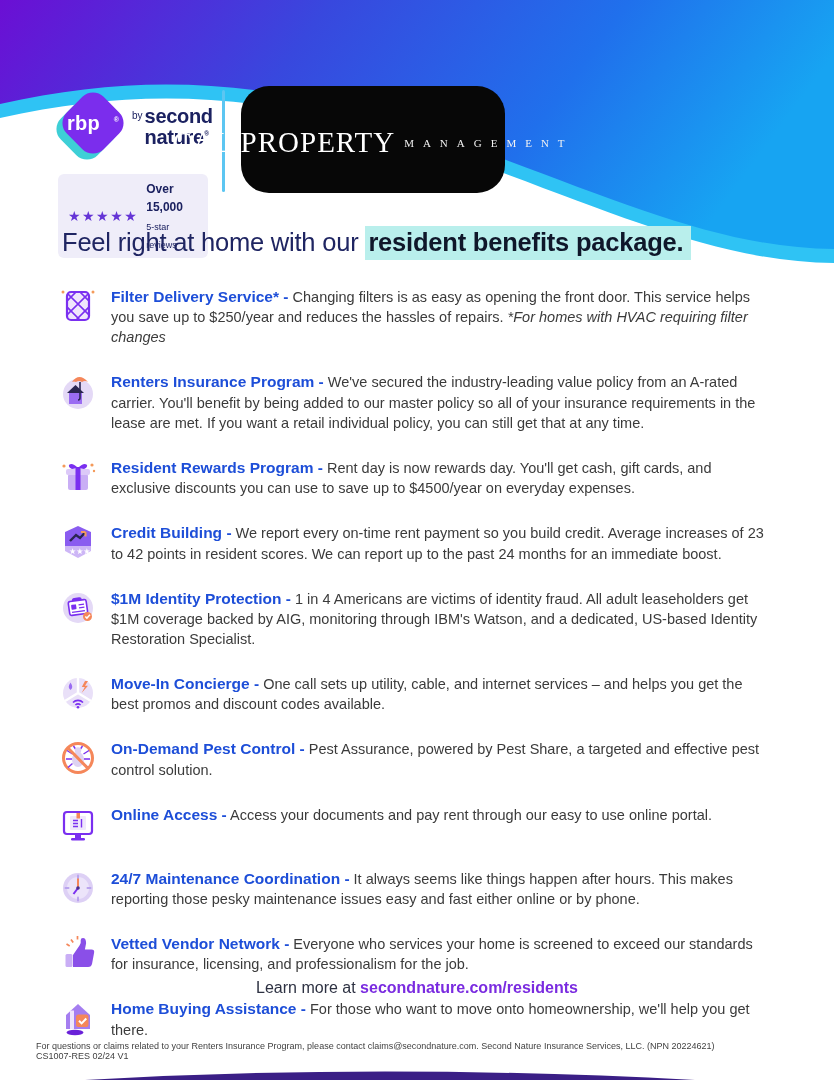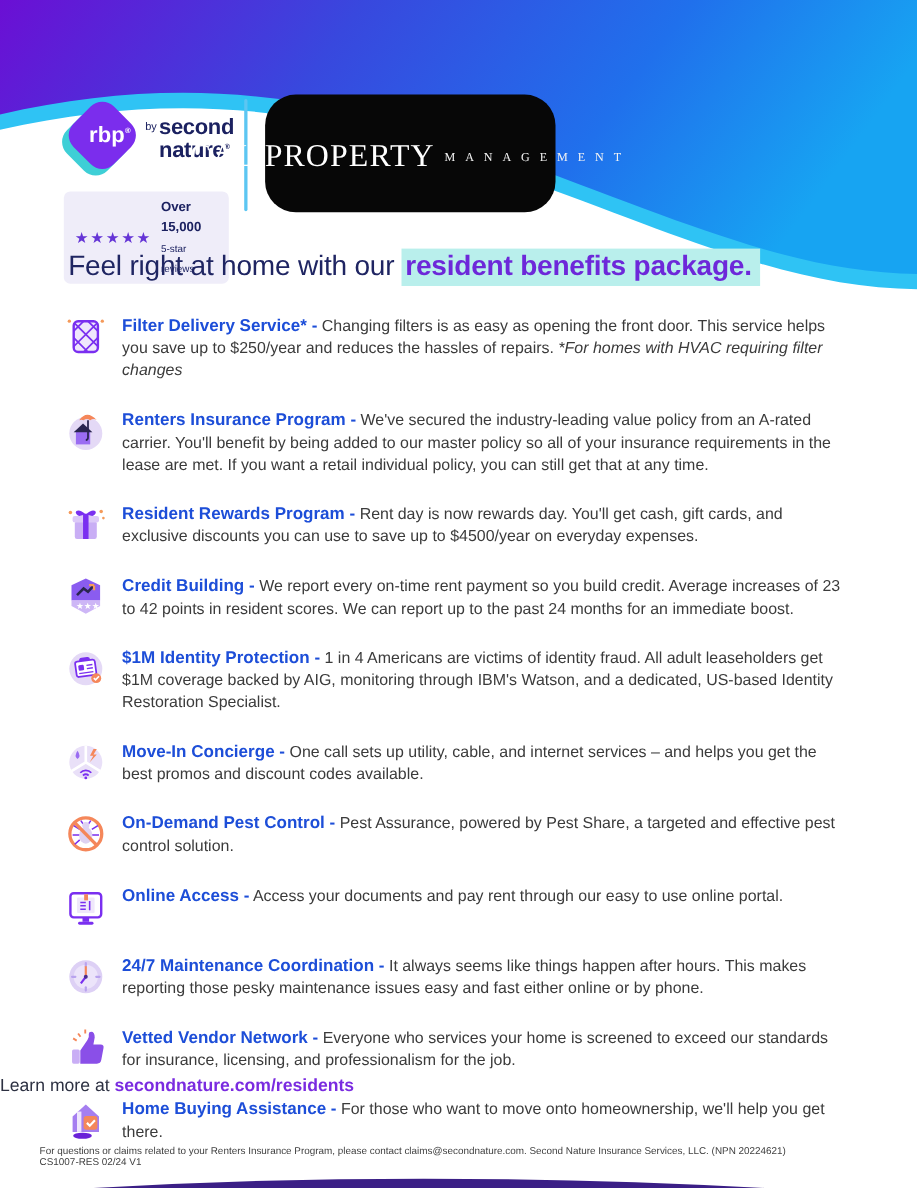--- a/index.html
+++ b/index.html
@@ -11,52 +11,52 @@
   }
   
   .top-wave { position:absolute; top:0; left:0; width:834px; height:268px; pointer-events:none; }
   
   .logo-row { position:absolute; top:86px; left:58px; display:flex; align-items:flex-start; }
   .rbp-block { margin-top:6px; width:150px; }
   .rbp-top { display:flex; align-items:flex-start; }
   .badge { position:relative; width:70px; height:70px; flex-shrink:0; }
   .badge .teal   { position:absolute; left:3px;  top:11px; width:52px; height:52px; border-radius:15px; transform:rotate(45deg); background:#3ecfd6; }
   .badge .purple { position:absolute; left:9px;  top:5px;  width:52px; height:52px; border-radius:15px; transform:rotate(45deg); background:#7b2ded; }
-  .badge .label  { position:absolute; left:9px; top:5px; width:52px; height:52px; display:flex; align-items:center; justify-content:flex-end;
+  .badge .label  { position:absolute; left:9px; top:5px; width:52px; height:52px; display:flex; align-items:center; justify-content:space-between;
                    color:#fff; font-weight:bold; font-size:20px; letter-spacing:0.2px; }
   .badge .label sup { font-size:7px; margin-top:-8px; }
   .byline { display:flex; margin-left:4px; margin-top:16px; }
   .byline .by { font-size:10px; color:#1b2160; margin-top:2px; margin-right:2px; }
   .brand-name { font-weight:bold; color:#1b2160; font-size:20px; line-height:17px; letter-spacing:-0.3px; }
   .brand-name sup { font-size:7px; }
   .reviews-pill { margin-top:12px; display:inline-flex; align-items:center; gap:8px;
                   background:#efedf9; border-radius:6px; padding:5px 10px; }
   .stars { color:#6535d6; font-size:14px; letter-spacing:1.5px; line-height:1; }
   .reviews-text { line-height:1.15; }
   .reviews-text .l1 { font-size:12px; font-weight:bold; color:#1b2160;margin-top:34px; }
   .reviews-text .l2 { font-size:9px; color:#1b2160; }
   .logo-divider { width:3px; height:102px; background:#5cc6f2; margin:4px 16px 0 14px; border-radius:2px; }
   .partner-logo { width:264px; height:107px; background:#070707; border-radius:28px;
                   display:flex; flex-direction:row; align-items:center; justify-content:center; padding-top:4px; }
   .partner-name1 { font-family:"Liberation Serif", serif; color:#ffffff; font-size:29px; letter-spacing:1px; line-height:1; margin-top:1px; white-space:nowrap; }
   .partner-name2 { font-family:"Liberation Serif", serif; color:#f2f2f2; font-size:11px; letter-spacing:9px; padding-left:9px; margin-top:2px; white-space:nowrap; }
   
   .headline { position:absolute; left:62px; top:228px; font-size:25.5px; white-space:nowrap; }
   .headline .prefix { color:#1f2562; font-weight:500; letter-spacing:-0.2px; }
-  .headline .hl { color:#6d28d9; font-weight:800; background:#b9efec; padding:2px 8px 4px 3px; letter-spacing:-0.2px; }
+  .headline .hl { color:#0f172a; font-weight:800; background:#b9efec; padding:2px 8px 4px 3px; letter-spacing:-0.2px; }
   
   .items { position:absolute; left:58px; top:286px; width:718px; }
   .item { display:flex; align-items:flex-start; gap:13px; margin-bottom:24px; }
   .item-icon { width:40px; height:40px; flex-shrink:0; }
   .item-icon svg { width:40px; height:40px; display:block; }
   .item-text { width:662px; font-size:14.5px; line-height:1.38; color:#3b3b3b; }
   .item-title { font-weight:bold; color:#1d4ed8; font-size:15.5px; }
   .item-note { font-style:italic; }
   
-  .learn-more { position:absolute; top:979px; left:0; width:834px; font-size:16px; }
+  .learn-more { position:absolute; top:979px; left:0; width:834px; text-align:center; font-size:16px; }
   .learn-more .lm-prefix { color:#2d3142; }
   .learn-more .lm-link { color:#7a2be0; font-weight:bold; text-decoration:none; }
   
   .footer { position:absolute; top:1041px; left:36px; width:762px; display:flex; justify-content:space-between; align-items:flex-start;flex-direction:column; }
   .disclaimer { font-size:9px; color:#3f3f3f; }
   .doc-code { font-size:9px; color:#3f3f3f; white-space:nowrap; }
   .bottom-wave { position:absolute; bottom:0; left:0; width:834px; height:10px; pointer-events:none; }
 </style>
 </head>
 <body>

